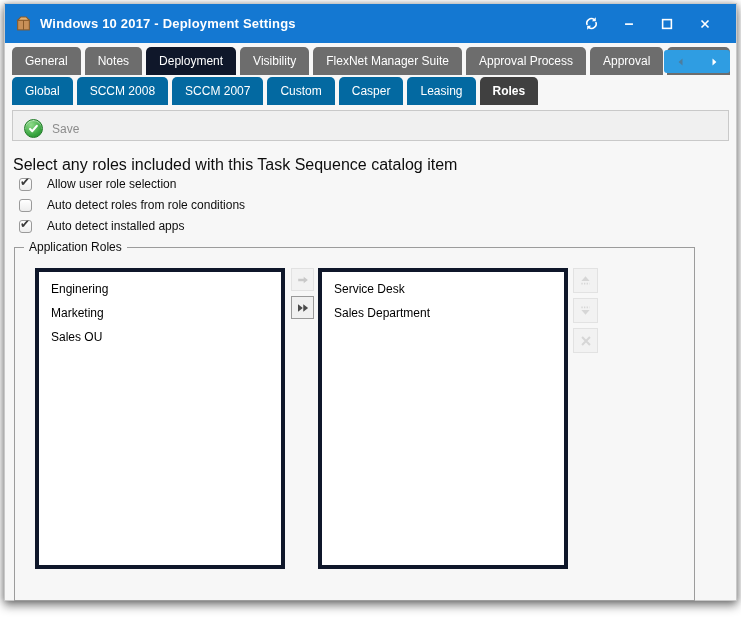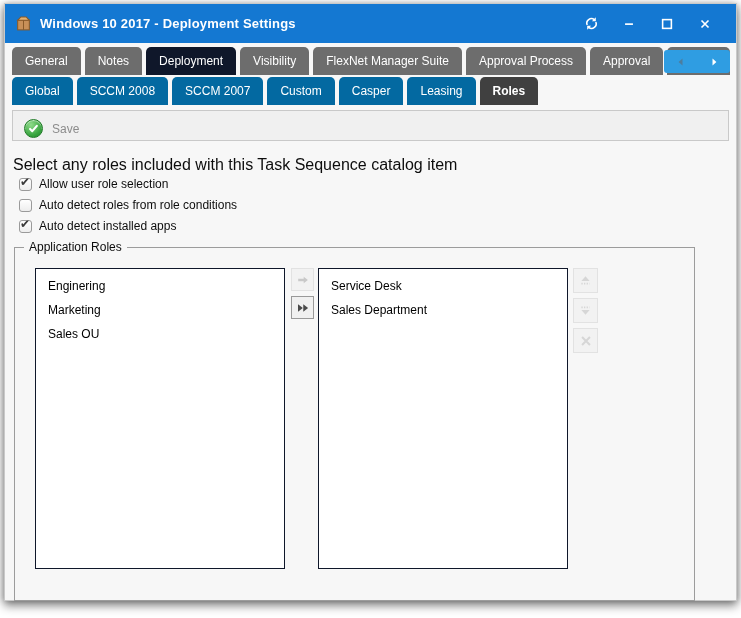--- a/index.html
+++ b/index.html
@@ -39,34 +39,34 @@
              display:flex; align-items:flex-end; padding-left:9px; }
   .save-btn { display:flex; align-items:center; gap:9px; cursor:pointer; padding:2px 8px 2px 2px; }
   .save-icon { width:19px; height:19px; border-radius:50%;
                background:radial-gradient(circle at 35% 28%, #8fdc8a, #37a33e 65%, #1f8629);
                border:1px solid #1d7a24; display:flex; align-items:center; justify-content:center;
                box-shadow:inset 0 1px 1px rgba(255,255,255,.6); }
   .save-label { color:#8c8c8c; font-size:12px; }
 
   
   .instruction { margin:15px 0 3px 8px; font-size:16px; color:#0d0d0d; }
-  .check-row { display:flex; align-items:center; gap:7px; margin:0 0 7px 14px; cursor:pointer; }
+  .check-row { display:flex; align-items:center; gap:15px; margin:0 0 7px 14px; cursor:pointer; }
   .checkbox { position:relative; width:13px; height:13px; border:1px solid #9a9a9a; border-radius:3px;
               background:linear-gradient(#ffffff,#ededed); flex:none; }
   .checkbox[data-checked="true"]::after { content:"✔"; position:absolute; left:0px; top:-4px;
               font-family:"DejaVu Sans", sans-serif; font-size:12px; color:#3a3a3a; }
   .check-label { font-size:12px; color:#0d0d0d; }
 
   
   .groupbox { position:relative; margin:14px 0 0 9px; width:681px; height:354px;
               border:1px solid #9c9c9c; }
   .group-title { position:absolute; top:-8px; left:9px; background:#f7f7f7; padding:0 5px;
                  font-size:12px; color:#0d0d0d; }
   .listbox { position:absolute; top:20px; width:250px; height:301px; background:#ffffff;
-             border:1px solid #0f172a; overflow:hidden; padding-top:5px; }
+             border:4px solid #0f172a; overflow:hidden; padding-top:5px; }
   .listbox.left  { left:20px; }
   .listbox.right { left:303px; }
   .list-item { font-size:12px; color:#000000; padding:5px 0 5px 12px; cursor:default; white-space:nowrap; }
 
   .mid-col { position:absolute; left:276px; top:20px; display:flex; flex-direction:column; gap:5px; }
   .side-col { position:absolute; left:558px; top:20px; display:flex; flex-direction:column; gap:5px; }
   .sq-btn { width:23px; height:23px; display:flex; align-items:center; justify-content:center;
             background:#f2f2f2; border:1px solid #e2e2e2; cursor:default; }
   .sq-btn.enabled { border:1px solid #999999; background:#f0f0f0; cursor:pointer; }
   .side-col .sq-btn { width:25px; height:25px; }

